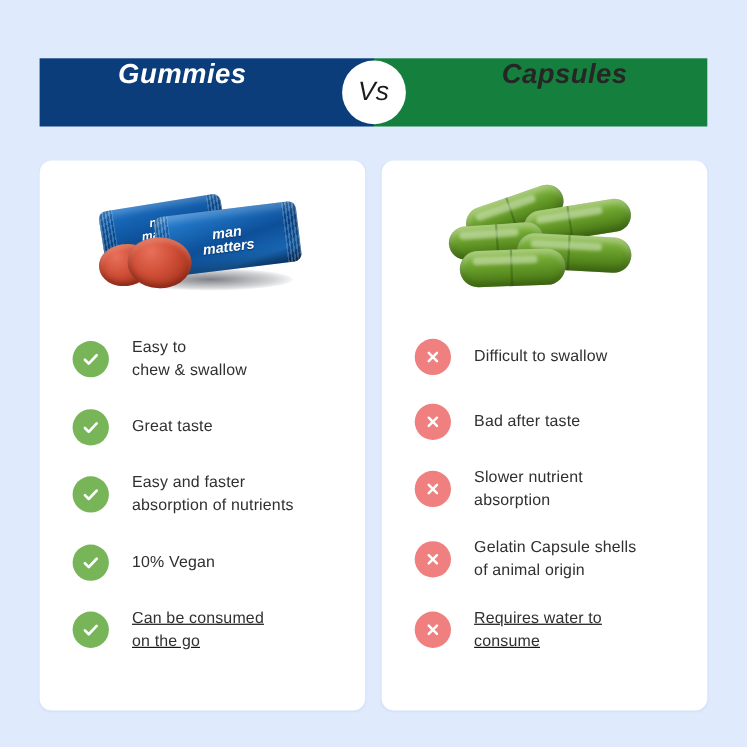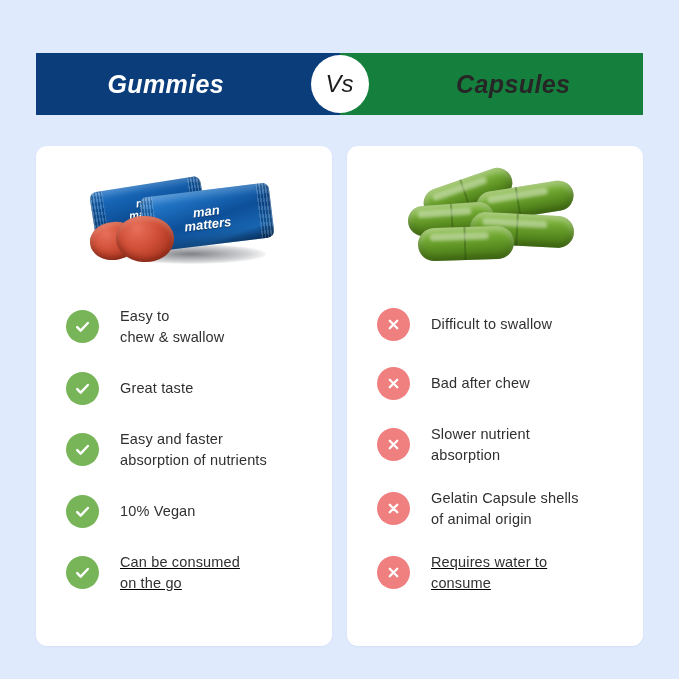--- a/index.html
+++ b/index.html
@@ -26,21 +26,20 @@
     left: 36px;
     top: 53px;
     width: 607px;
     height: 62px;
     display: flex;
     overflow: visible;
   }
   .header-half {
     flex: 1 1 50%;
     display: flex;
-    align-items: center;
     justify-content: center;
     height: 100%;
     box-sizing: border-box;
   }
   .header-left {
     background: #0b3d7b;
   }
   .header-right {
     background: #15803d;
   }
@@ -387,21 +386,21 @@
               </svg>
           </span>
           <span class="feature-text">Difficult to swallow</span>
         </div>
         <div class="feature-row">
           <span class="feature-icon icon-cross">
             <svg width="15" height="15" viewBox="0 0 24 24">
                 <path d="M6 6 L18 18 M18 6 L6 18" fill="none" stroke="#ffffff" stroke-width="3.6" stroke-linecap="round"></path>
               </svg>
           </span>
-          <span class="feature-text">Bad after chew</span>
+          <span class="feature-text">Bad after taste</span>
         </div>
         <div class="feature-row">
           <span class="feature-icon icon-cross">
             <svg width="15" height="15" viewBox="0 0 24 24">
                 <path d="M6 6 L18 18 M18 6 L6 18" fill="none" stroke="#ffffff" stroke-width="3.6" stroke-linecap="round"></path>
               </svg>
           </span>
           <span class="feature-text">Slower nutrient<br>absorption</span>
         </div>
         <div class="feature-row">

